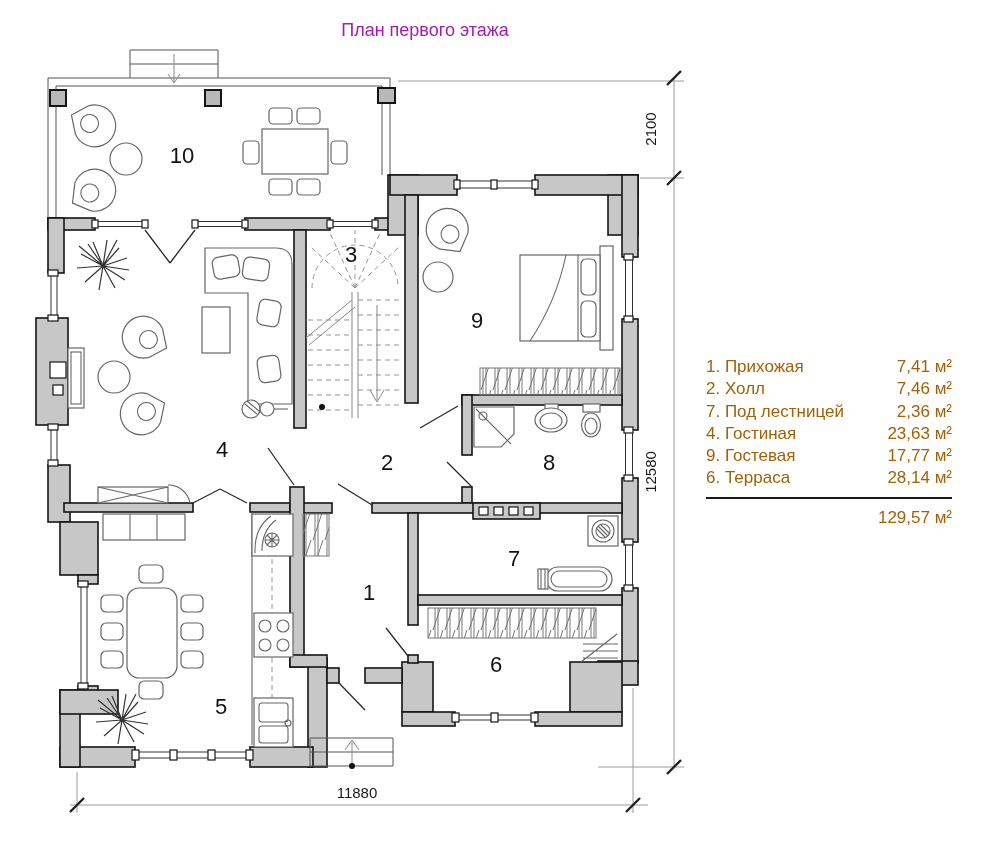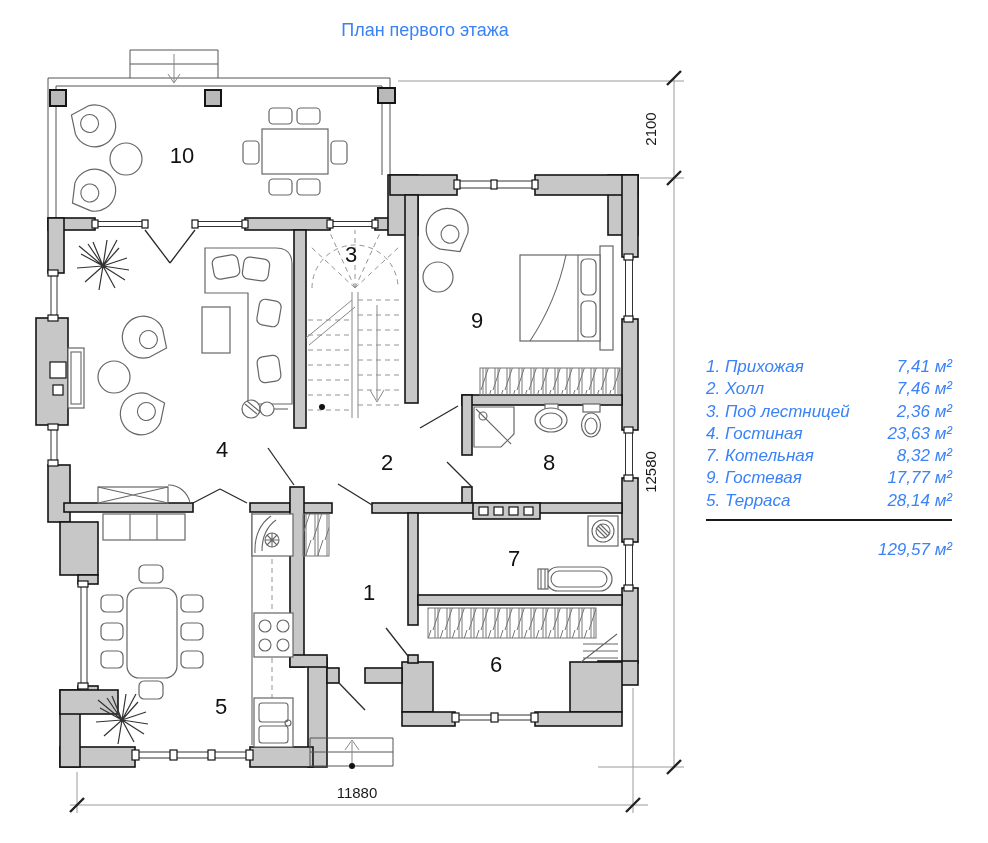--- a/index.html
+++ b/index.html
@@ -1,24 +1,24 @@
 <!DOCTYPE html>
 <html><head>
 <meta charset="utf-8">
 <style>
   html,body{margin:0;padding:0;background:#fff;}
   .stage{position:relative;width:988px;height:843px;background:#fff;overflow:hidden;
          font-family:"Liberation Sans",sans-serif;color:#111;}
   .title{position:absolute;left:130px;top:20px;width:590px;text-align:center;
-         font-size:18px;color:#3b82f6;}
-  .legend{position:absolute;left:706px;top:356px;width:246px;font-size:17px;color:#3b82f6;font-style:italic;}
+         font-size:18px;color:#a21caf;}
+  .legend{position:absolute;left:706px;top:356px;width:246px;font-size:17px;color:#a16207;}
   .lrow{display:flex;justify-content:space-between;line-height:22.3px;white-space:nowrap;}
   .lrow .area{text-align:right;}
   .lrule{border-top:2px solid #1a1a1a;margin-top:7px;}
-  .ltotal{text-align:right;margin-top:19px;font-size:17px;}
+  .ltotal{text-align:right;margin-top:9px;font-size:17px;}
   svg{position:absolute;left:0;top:0;}
   .wall{fill:#c7c7c7;stroke:#141414;stroke-width:1.6;}
   .col{fill:#b9b9b9;stroke:#141414;stroke-width:2;}
   .thin{stroke:#555;stroke-width:1;fill:none;}
   .thin2{stroke:#888;stroke-width:1;fill:none;}
   .furn{stroke:#666;stroke-width:1.2;fill:#fff;}
   .furnl{stroke:#666;stroke-width:1.1;fill:none;}
   .door{stroke:#2a2a2a;stroke-width:1.3;fill:none;}
   .dash{stroke:#949494;stroke-width:1;fill:none;stroke-dasharray:5 4;}
   .dim{stroke:#9a9a9a;stroke-width:1;fill:none;}
@@ -359,35 +359,31 @@
   <div class="legend">
     <div class="lrow">
         <span>1. Прихожая</span>
         <span class="area">7,41 м²</span>
       </div>
     <div class="lrow">
         <span>2. Холл</span>
         <span class="area">7,46 м²</span>
       </div>
     <div class="lrow">
-        <span>3. Под лестницей</span>
+        <span>7. Под лестницей</span>
         <span class="area">2,36 м²</span>
       </div>
     <div class="lrow">
         <span>4. Гостиная</span>
         <span class="area">23,63 м²</span>
       </div>
     <div class="lrow">
-        <span>7. Котельная</span>
-        <span class="area">8,32 м²</span>
-      </div>
-    <div class="lrow">
         <span>9. Гостевая</span>
         <span class="area">17,77 м²</span>
       </div>
     <div class="lrow">
-        <span>5. Терраса</span>
+        <span>6. Терраса</span>
         <span class="area">28,14 м²</span>
       </div>
     <div class="lrule"></div>
     <div class="ltotal">129,57 м²</div>
   </div>
 </div>
 
 </body></html>

